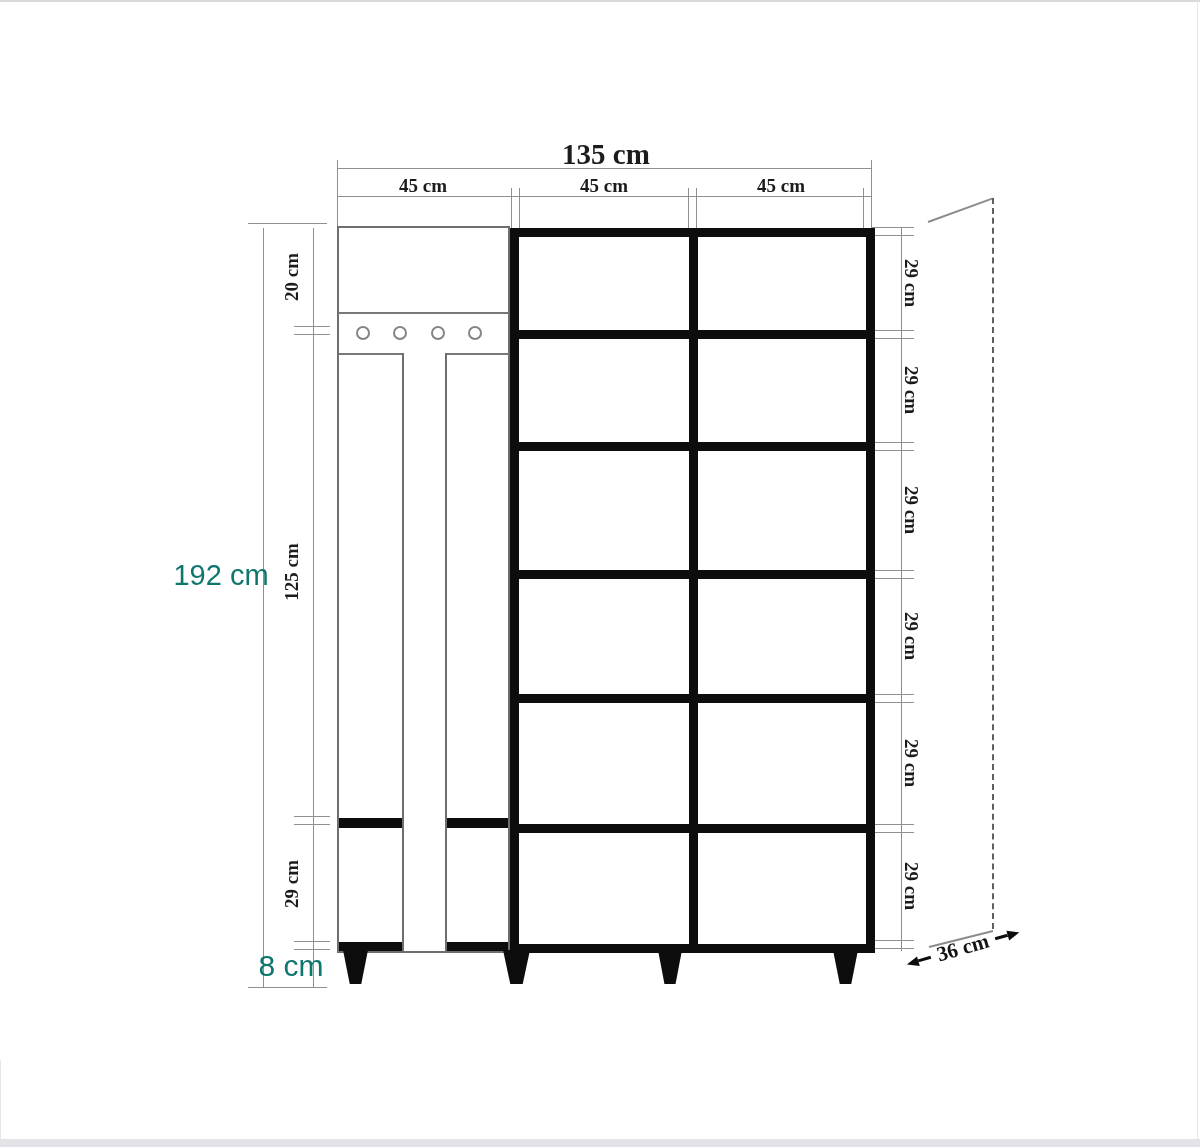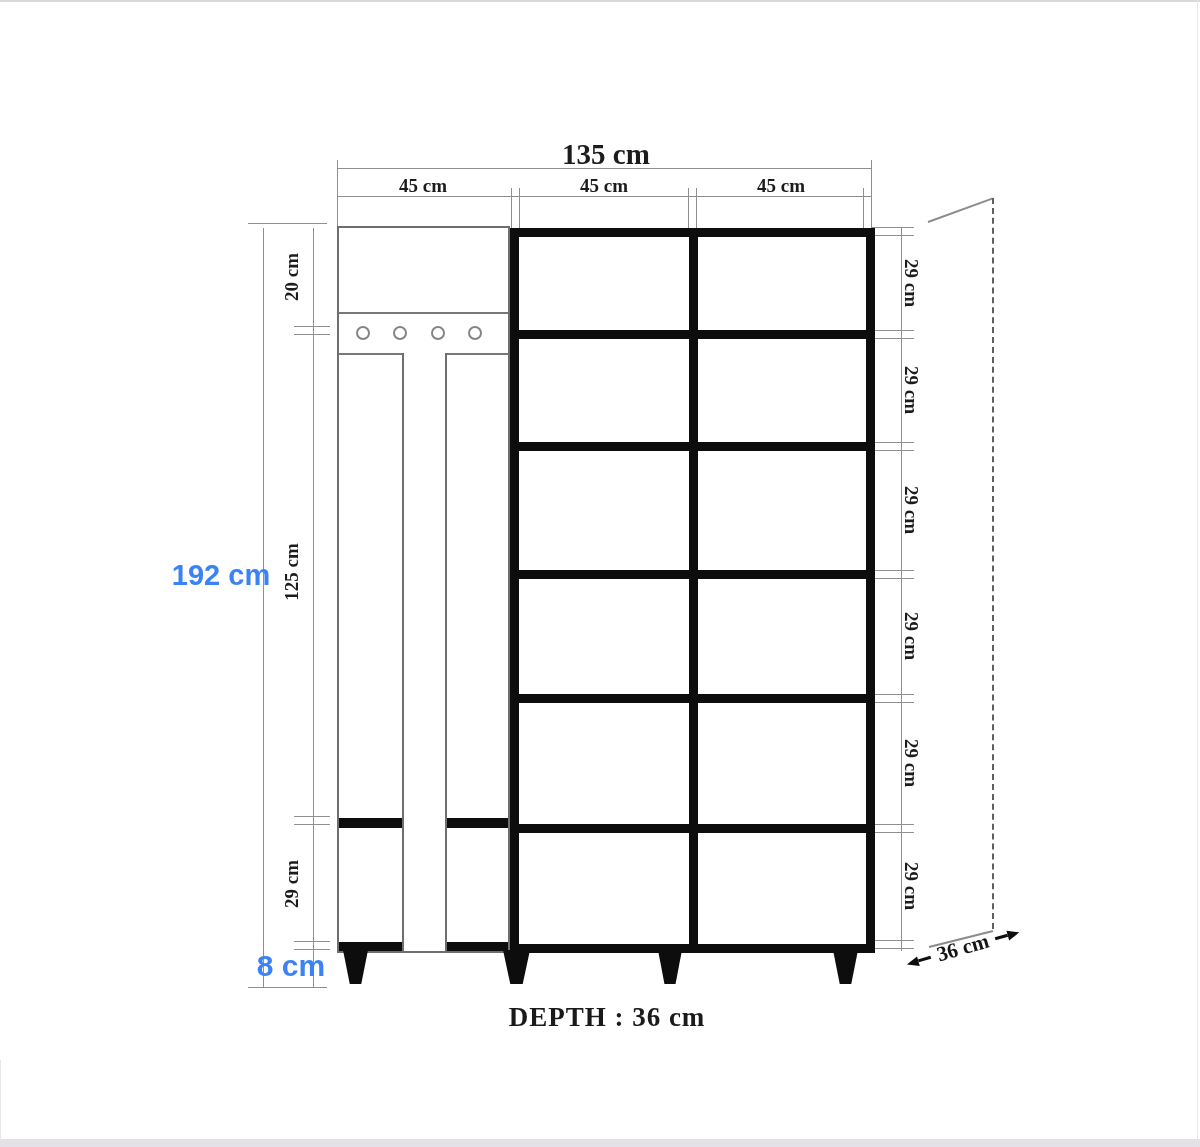--- a/index.html
+++ b/index.html
@@ -12,22 +12,22 @@
   .edge-left{position:absolute;left:0;top:1060px;width:1px;height:80px;background:#e7e7eb;}
 
   
   .h{position:absolute;height:1px;background:#8f8f8f;}
   .v{position:absolute;width:1px;background:#8f8f8f;}
   .lab{position:absolute;font-weight:bold;color:#1c1c1c;white-space:nowrap;
        transform:translate(-50%,-50%);font-size:19px;}
   .lab.big{font-size:29px;}
   .lab.rotL{transform:translate(-50%,-50%) rotate(-90deg);}
   .lab.rotR{transform:translate(-50%,-50%) rotate(90deg);}
-  .sans{position:absolute;font-family:"Liberation Sans","DejaVu Sans",sans-serif;font-weight:bold;
-        color:#3b82f6;white-space:nowrap;transform:translate(-50%,-50%);}
+  .sans{position:absolute;font-family:"Liberation Sans","DejaVu Sans",sans-serif;font-weight:normal;
+        color:#0f766e;white-space:nowrap;transform:translate(-50%,-50%);}
 
   
   .leftcol{position:absolute;left:337px;top:226px;width:173px;height:727px;
            border:2px solid #6e6e6e;box-sizing:border-box;background:#fff;}
   .railline{position:absolute;left:0;right:0;height:2px;background:#787878;}
   .hook{position:absolute;width:14px;height:14px;border:2px solid #848484;border-radius:50%;
         background:#fff;box-sizing:border-box;}
   .band{position:absolute;left:0;right:0;background:#0d0d0d;z-index:1;}
   .strip{position:absolute;left:63px;top:125px;width:45px;height:598px;background:#fff;
          border-left:2px solid #6e6e6e;border-right:2px solid #6e6e6e;box-sizing:border-box;z-index:2;}
@@ -148,15 +148,14 @@
         <span class="tri-l"></span>
         <span class="tail"></span>
       </span>
     <span>36 cm</span>
     <span class="arr">
         <span class="tail"></span>
         <span class="tri-r"></span>
       </span>
   </div>
 
-  <div class="caption">DEPTH : 36 cm</div>
 
 </div>
 
 </body></html>

